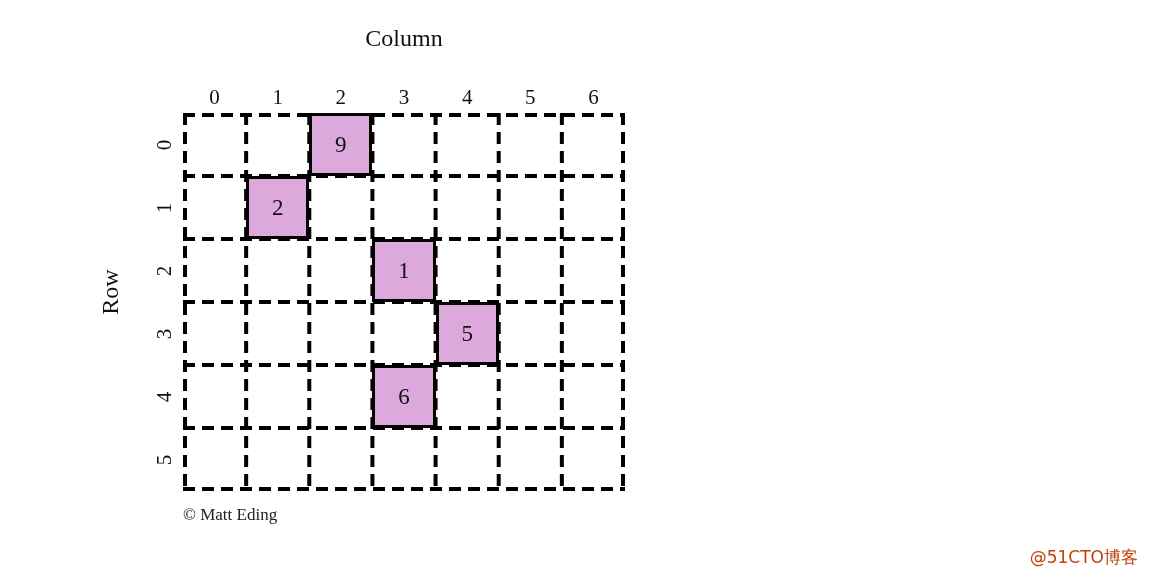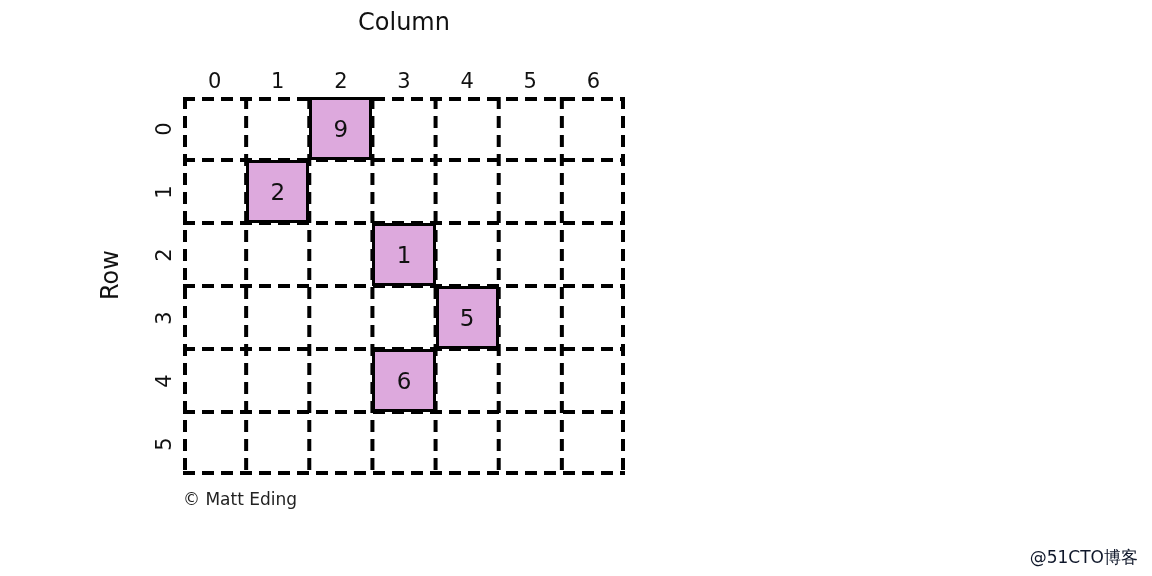--- a/index.html
+++ b/index.html
@@ -13,23 +13,24 @@
     position: relative;
     overflow: hidden;
     font-family: "DejaVu Sans", "Liberation Sans", sans-serif;
     color: #000000;
   }
 
   
   #matrix-figure {
     position: absolute;
     left: 0;
-    top: 0;
+    top: 16px;
     width: 660px;
     height: 431px;
+    font-family: Liberation Serif, serif;
   }
 
   #column-axis-title {
     position: absolute;
     left: 183px;
     top: 8px;
     width: 442px;
     text-align: center;
     font-size: 24px;
     line-height: 28px;
@@ -140,21 +141,21 @@
     width: 492px;
     height: 576px;
   }
 
   #watermark {
     position: absolute;
     right: 14px;
     bottom: 8px;
     font-size: 17px;
     line-height: 22px;
-    color: #0f172a;
+    color: #c2410c;
     user-select: none;
   }
 </style>
 </head>
 <body>
 
 <div id="matrix-figure">
 
   <div id="column-axis-title">Column</div>
 

